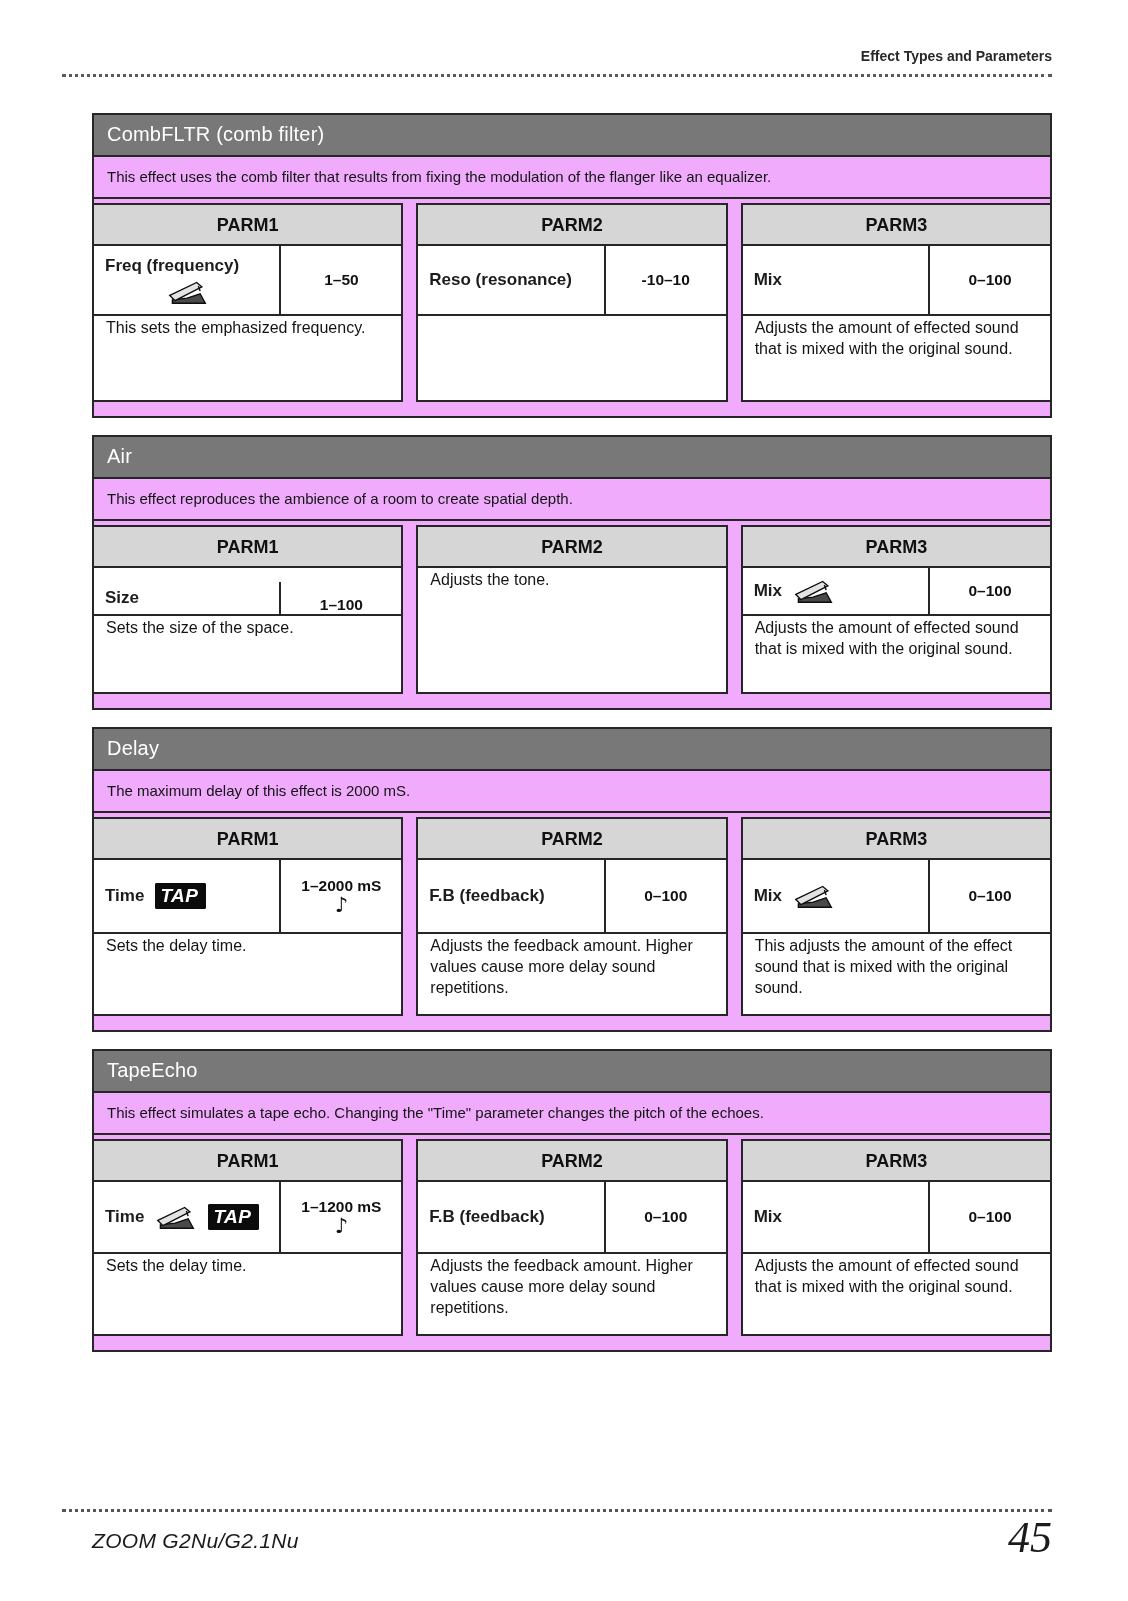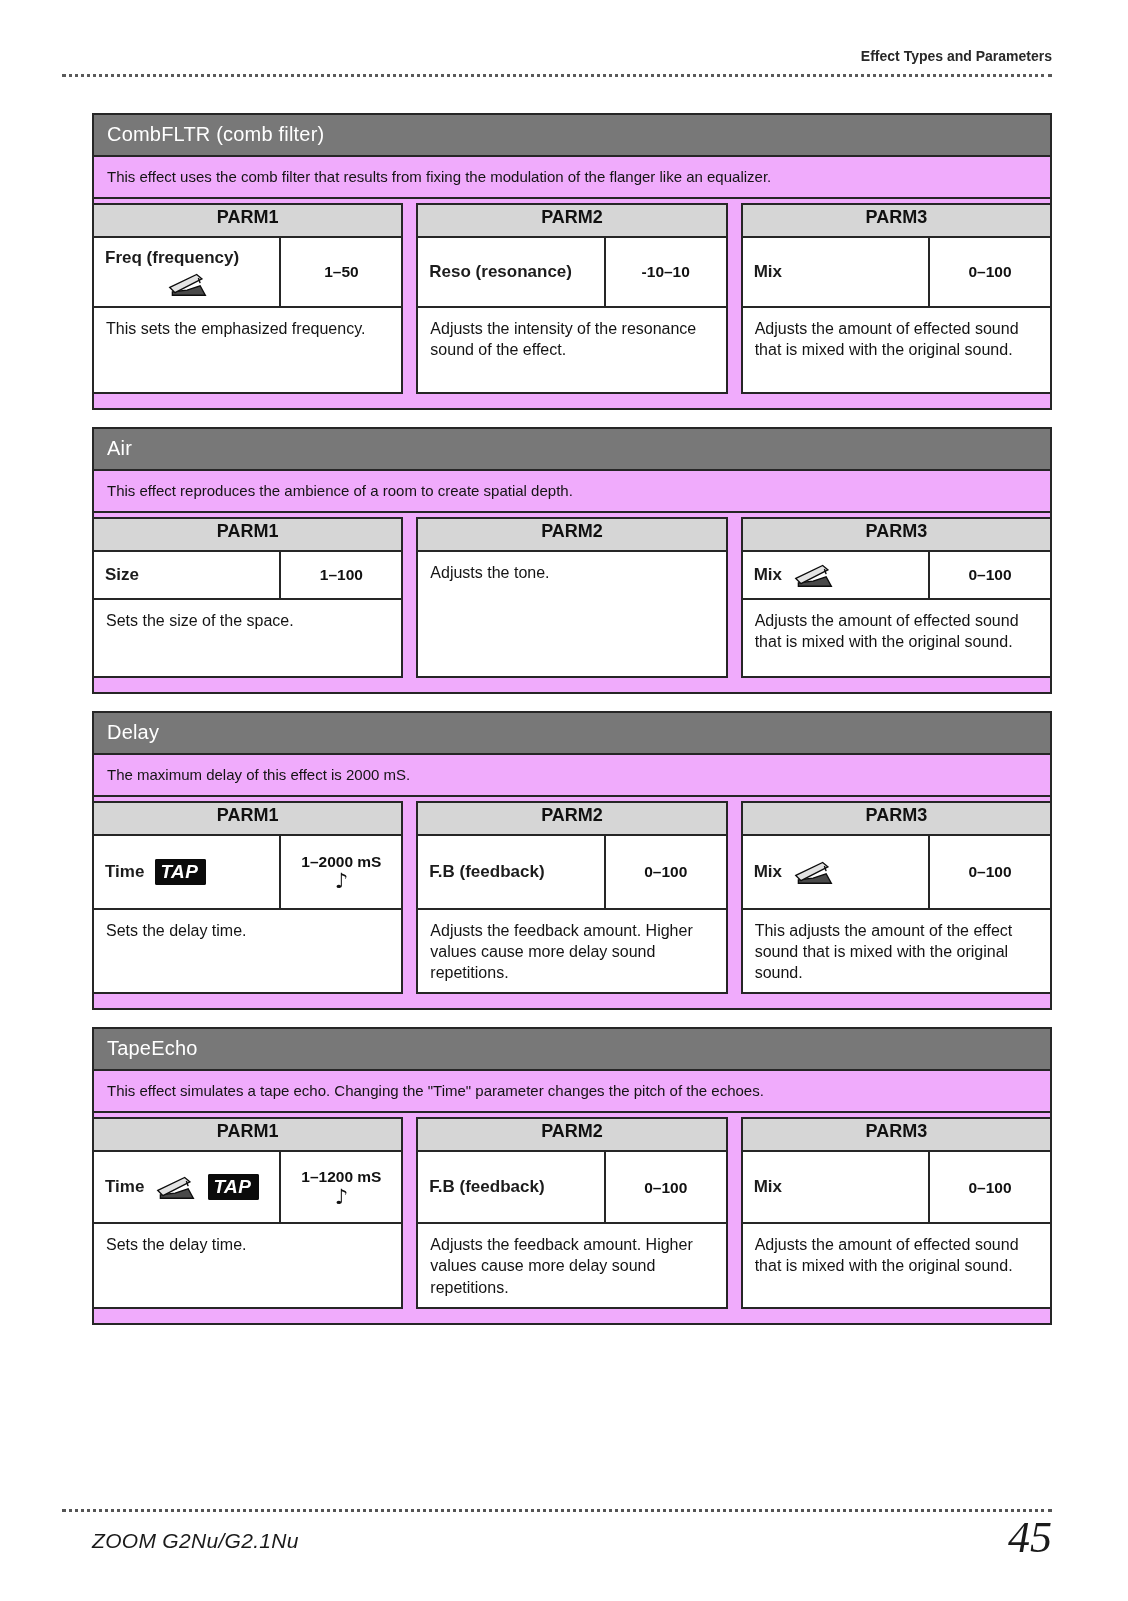--- a/index.html
+++ b/index.html
@@ -20,35 +20,35 @@
   .effect-section { border:2px solid #262626; margin-bottom:17px; background:#f0abfc; }
   .sec-title {
     background:#787878; color:#ffffff; font-size:20px;
     padding:8px 13px 9px; border-bottom:2px solid #262626; letter-spacing:.2px;
   }
   .sec-desc { font-size:15px; padding:11px 13px 12px; border-bottom:2px solid #262626; color:#141414; }
   .parm-row { display:flex; gap:13px; margin:4px -2px 0; padding-bottom:14px; }
   .parm-table { flex:1 1 0; border:2px solid #262626; display:flex; flex-direction:column; background:#fff; }
   .parm-head {
     background:#d6d6d6; font-weight:bold; font-size:18px; text-align:center;
-    padding:2px 0 8px; border-bottom:2px solid #262626; color:#111;
+    padding:10px 0 8px; border-bottom:2px solid #262626; color:#111;
   }
   .parm-main { display:flex; border-bottom:2px solid #262626; }
   .cell-name {
     width:61%; border-right:2px solid #262626; padding:6px 8px 6px 11px;
     font-weight:bold; font-size:17px; display:flex; flex-direction:column; justify-content:center; gap:2px;
   }
   .name-line { display:flex; align-items:center; gap:11px; flex-wrap:nowrap; }
   .icons-below { display:flex; justify-content:center; margin-top:1px; }
   .cell-range {
     flex:1; display:flex; flex-direction:column; align-items:center; justify-content:center;
     font-weight:bold; font-size:15.5px; color:#111; text-align:center; line-height:1.25;
   }
   .note-glyph { font-family:"DejaVu Sans", sans-serif; font-size:21px; line-height:21px; font-weight:normal; }
-  .parm-desc { flex:1; padding:10px 11px 9px 12px; font-size:16px; line-height:1.32; color:#141414; }
+  .parm-desc { flex:1; padding:1px 11px 9px 12px; font-size:16px; line-height:1.32; color:#141414; }
   .tap-badge {
     display:inline-block; background:#0b0b0b; color:#ffffff; font-weight:bold; font-style:italic;
     font-size:19px; line-height:1; padding:3px 8px 4px 5px; letter-spacing:.5px; border-radius:2px;
     box-shadow: inset 0 0 0 1px #0b0b0b;
     text-align: right;
   }
   .pedal-svg { display:inline-block; vertical-align:middle; }
   
   .footer-rule { position:absolute; left:62px; top:1509px; width:990px; height:0; border-bottom:3px dotted #555; }
   .footer-brand { position:absolute; left:92px; top:1529px; font-size:21px; font-style:italic; color:#1a1a1a; letter-spacing:.3px; }
@@ -93,21 +93,20 @@
           <div class="parm-main" style="min-height: 70px;">
             <div class="cell-name">
               <div class="name-line">
                 <span>Reso (resonance)</span>
               </div>
             </div>
             <div class="cell-range">
               <span>-10–10</span>
             </div>
           </div>
-          <div class="parm-desc" style="min-height: 84px;">Adjusts the intensity of the resonance sound of the effect.</div>
         </div>
         <div class="parm-table">
           <div class="parm-head">PARM3</div>
           <div class="parm-main" style="min-height: 70px;">
             <div class="cell-name">
               <div class="name-line">
                 <span>Mix</span>
               </div>
             </div>
             <div class="cell-range">
@@ -117,21 +116,21 @@
           <div class="parm-desc" style="min-height: 84px;">Adjusts the amount of effected sound that is mixed with the original sound.</div>
         </div>
       </div>
     </div>
     <div class="effect-section">
       <div class="sec-title">Air</div>
       <div class="sec-desc">This effect reproduces the ambience of a room to create spatial depth.</div>
       <div class="parm-row">
         <div class="parm-table">
           <div class="parm-head">PARM1</div>
-          <div class="parm-main" style="min-height: 48px;">
+          <div class="parm-main" style="min-height: 48px; align-items: flex-end;">
             <div class="cell-name">
               <div class="name-line">
                 <span>Size</span>
               </div>
             </div>
             <div class="cell-range">
               <span>1–100</span>
             </div>
           </div>
           <div class="parm-desc" style="min-height: 76px;">Sets the size of the space.</div>

